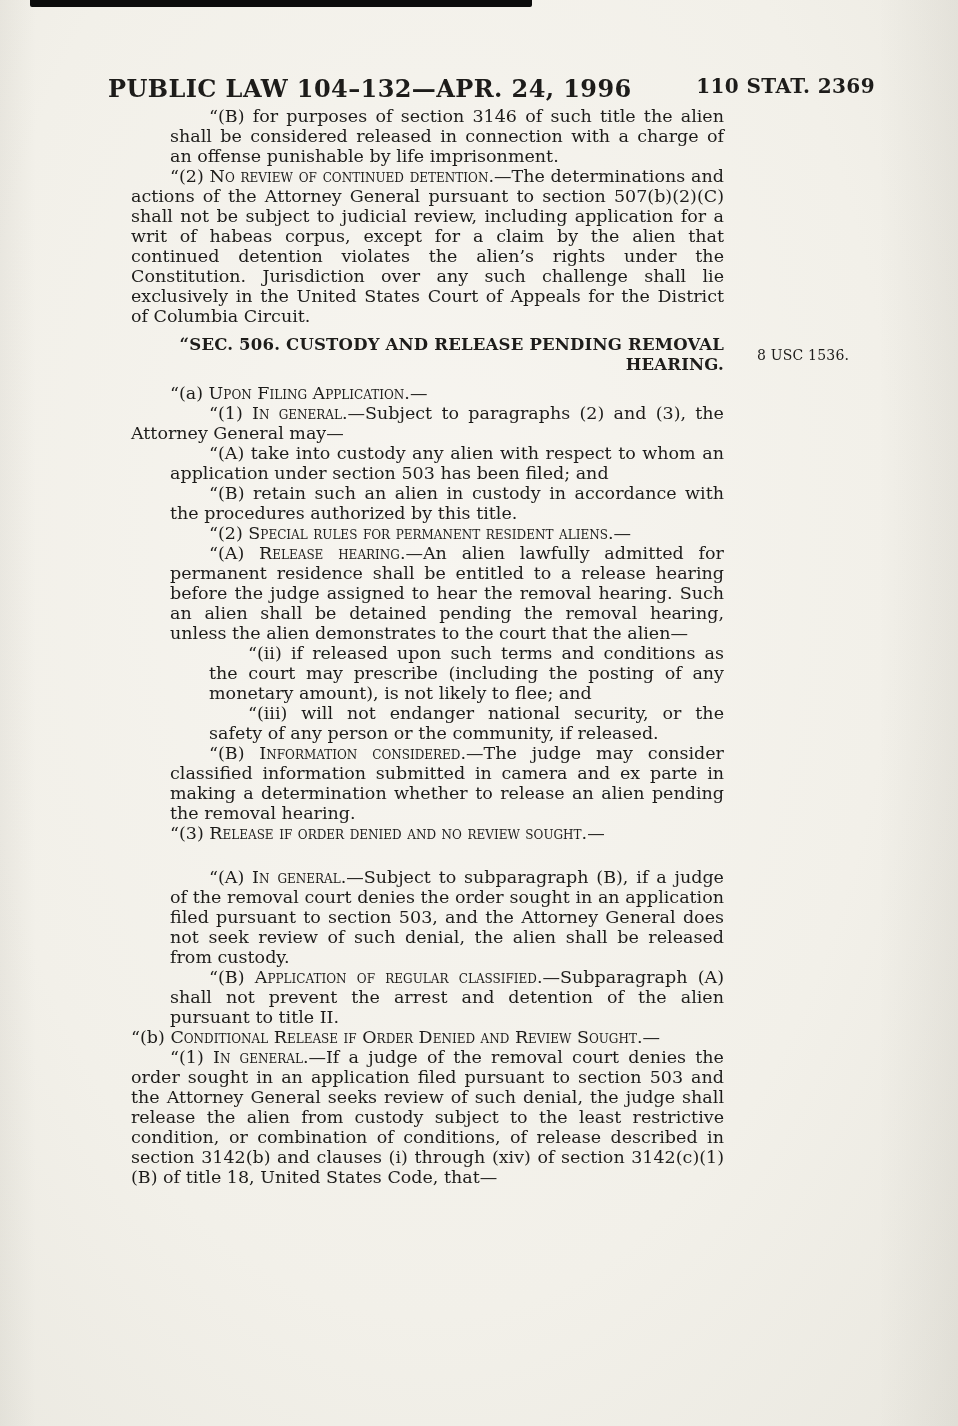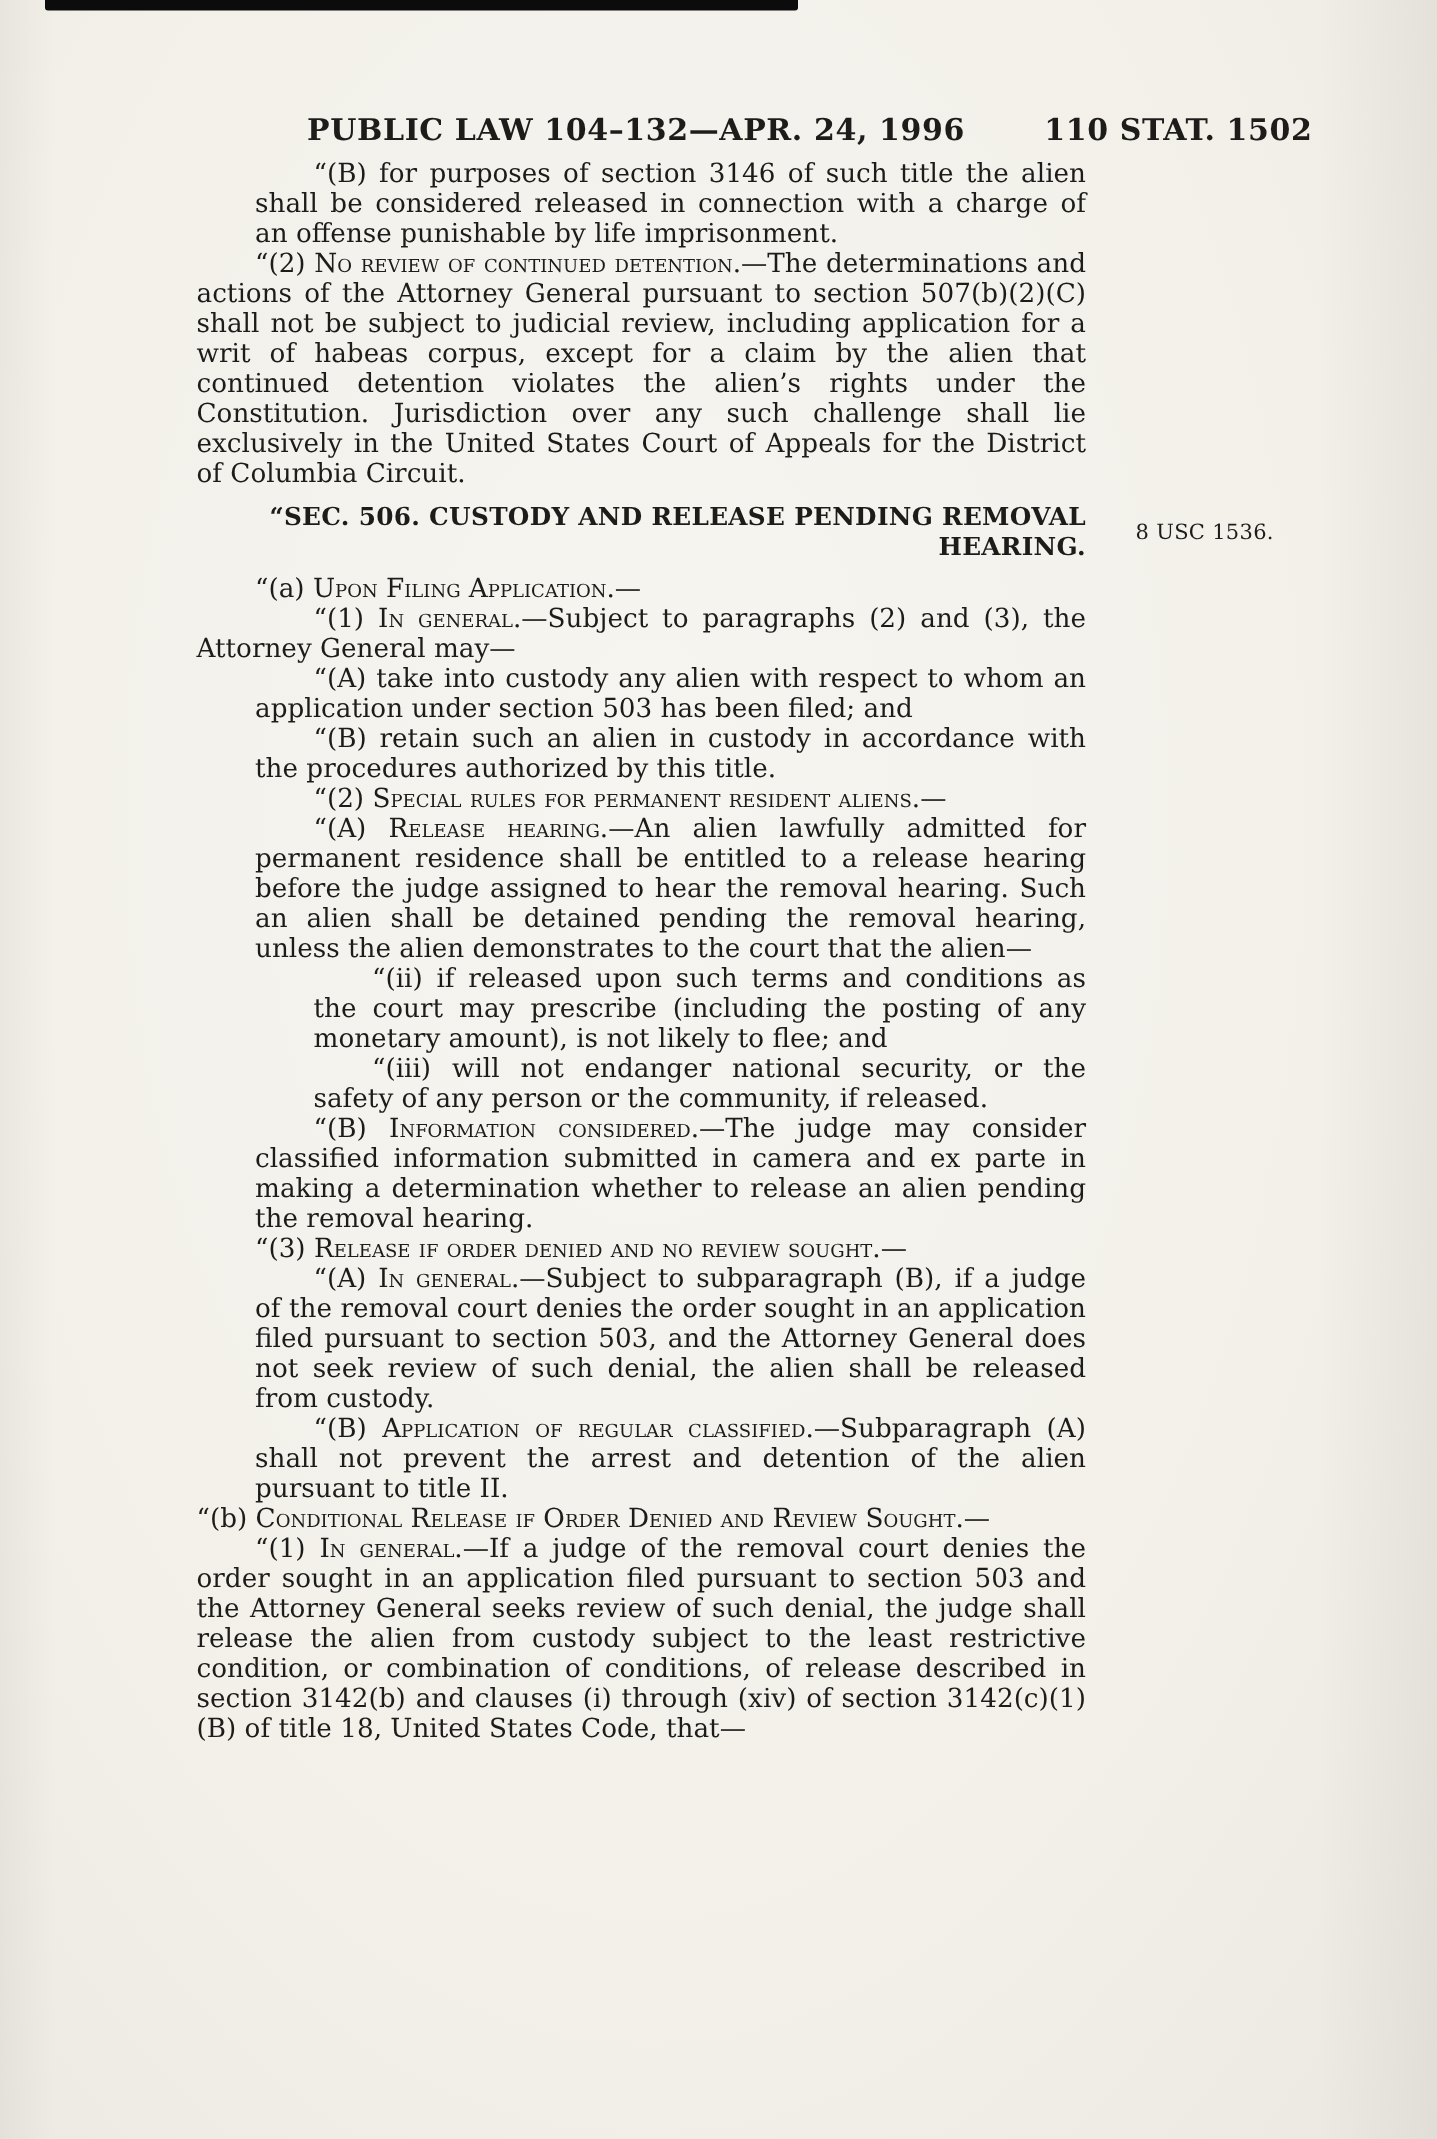--- a/index.html
+++ b/index.html
@@ -23,22 +23,22 @@
     background:linear-gradient(to right, rgba(60,55,45,0) 0%, rgba(60,55,45,0.06) 100%);
     pointer-events:none;
   }
   .edge-shade-left {
     position:absolute; top:0; left:0; width:36px; height:100%;
     background:linear-gradient(to left, rgba(60,55,45,0) 0%, rgba(60,55,45,0.05) 100%);
     pointer-events:none;
   }
   .running-header { position:absolute; top:74px; left:108px; width:767px; height:26px; }
   .law-title {
-    position:absolute; left:0; width:632px; text-align:center;
-    font-weight:bold; font-size:20px; letter-spacing:0.4px; white-space:nowrap;
+    position:absolute; left:0; width:632px; 
+    font-weight:bold; font-size:24px; letter-spacing:0.4px; white-space:nowrap;
   }
   .stat-page {
     position:absolute; right:0; top:0;
     font-weight:bold; font-size:20px; letter-spacing:0.4px; white-space:nowrap;
   }
   .body-col {
     position:absolute; top:106px; left:92px; width:632px;
     font-size:17.5px; line-height:20px;
     text-align:justify;
   }
@@ -57,38 +57,38 @@
 <body>
 
 <div class="page">
 
   <div class="scan-strip"></div>
   <div class="edge-shade-right"></div>
   <div class="edge-shade-left"></div>
 
   <div class="running-header">
     <div class="law-title">PUBLIC LAW 104–132—APR. 24, 1996</div>
-    <div class="stat-page">110 STAT. 1502</div>
+    <div class="stat-page">110 STAT. 2369</div>
   </div>
 
   <div class="margin-note">8 USC 1536.</div>
 
   <div class="body-col">
       <p class="para" style="padding-left: 78px; text-indent: 39px;"><span>“(B) for purposes of section 3146 of such title the alien shall be considered released in connection with a charge of an offense punishable by life imprisonment.</span></p>
       <p class="para" style="padding-left: 39px; text-indent: 39px;"><span>“(2) </span><span class="sc">No review of continued detention</span><span>.—The determinations and actions of the Attorney General pursuant to section 507(b)(2)(C) shall not be subject to judicial review, including application for a writ of habeas corpus, except for a claim by the alien that continued detention violates the alien’s rights under the Constitution. Jurisdiction over any such challenge shall lie exclusively in the United States Court of Appeals for the District of Columbia Circuit.</span></p>
       <p class="para heading" style="padding-left: 0px; text-indent: 0px;"><span>“SEC. 506. CUSTODY AND RELEASE PENDING REMOVAL HEARING.</span></p>
       <p class="para" style="padding-left: 0px; text-indent: 78px;"><span>“(a) </span><span class="sc">Upon Filing Application</span><span>.—</span></p>
       <p class="para" style="padding-left: 39px; text-indent: 78px;"><span>“(1) </span><span class="sc">In general</span><span>.—Subject to paragraphs (2) and (3), the Attorney General may—</span></p>
       <p class="para" style="padding-left: 78px; text-indent: 39px;"><span>“(A) take into custody any alien with respect to whom an application under section 503 has been filed; and</span></p>
       <p class="para" style="padding-left: 78px; text-indent: 39px;"><span>“(B) retain such an alien in custody in accordance with the procedures authorized by this title.</span></p>
       <p class="para" style="padding-left: 39px; text-indent: 78px;"><span>“(2) </span><span class="sc">Special rules for permanent resident aliens</span><span>.—</span></p>
       <p class="para" style="padding-left: 78px; text-indent: 39px;"><span>“(A) </span><span class="sc">Release hearing</span><span>.—An alien lawfully admitted for permanent residence shall be entitled to a release hearing before the judge assigned to hear the removal hearing. Such an alien shall be detained pending the removal hearing, unless the alien demonstrates to the court that the alien—</span></p>
       <p class="para" style="padding-left: 117px; text-indent: 39px;"><span>“(ii) if released upon such terms and conditions as the court may prescribe (including the posting of any monetary amount), is not likely to flee; and</span></p>
       <p class="para" style="padding-left: 117px; text-indent: 39px;"><span>“(iii) will not endanger national security, or the safety of any person or the community, if released.</span></p>
       <p class="para" style="padding-left: 78px; text-indent: 39px;"><span>“(B) </span><span class="sc">Information considered</span><span>.—The judge may consider classified information submitted in camera and ex parte in making a determination whether to release an alien pending the removal hearing.</span></p>
       <p class="para" style="padding-left: 39px; text-indent: 39px;"><span>“(3) </span><span class="sc">Release if order denied and no review sought</span><span>.—</span></p>
-      <p class="para" style="padding-left: 78px; text-indent: 39px;"><span>“(A) </span><span class="sc">In general</span><span>.—Subject to subparagraph (B), if a judge of the removal court denies the order sought in an application filed pursuant to section 503, and the Attorney General does not seek review of such denial, the alien shall be released from custody.</span></p>
+      <p class="para" style="padding-left: 78px; text-indent: 39px; margin-top: 24px;"><span>“(A) </span><span class="sc">In general</span><span>.—Subject to subparagraph (B), if a judge of the removal court denies the order sought in an application filed pursuant to section 503, and the Attorney General does not seek review of such denial, the alien shall be released from custody.</span></p>
       <p class="para" style="padding-left: 78px; text-indent: 39px;"><span>“(B) </span><span class="sc">Application of regular classified</span><span>.—Subparagraph (A) shall not prevent the arrest and detention of the alien pursuant to title II.</span></p>
       <p class="para" style="padding-left: 0px; text-indent: 39px;"><span>“(b) </span><span class="sc">Conditional Release if Order Denied and Review Sought</span><span>.—</span></p>
       <p class="para" style="padding-left: 39px; text-indent: 39px;"><span>“(1) </span><span class="sc">In general</span><span>.—If a judge of the removal court denies the order sought in an application filed pursuant to section 503 and the Attorney General seeks review of such denial, the judge shall release the alien from custody subject to the least restrictive condition, or combination of conditions, of release described in section 3142(b) and clauses (i) through (xiv) of section 3142(c)(1)(B) of title 18, United States Code, that—</span></p>
     </div>
 
 </div>
 
 </body></html>

